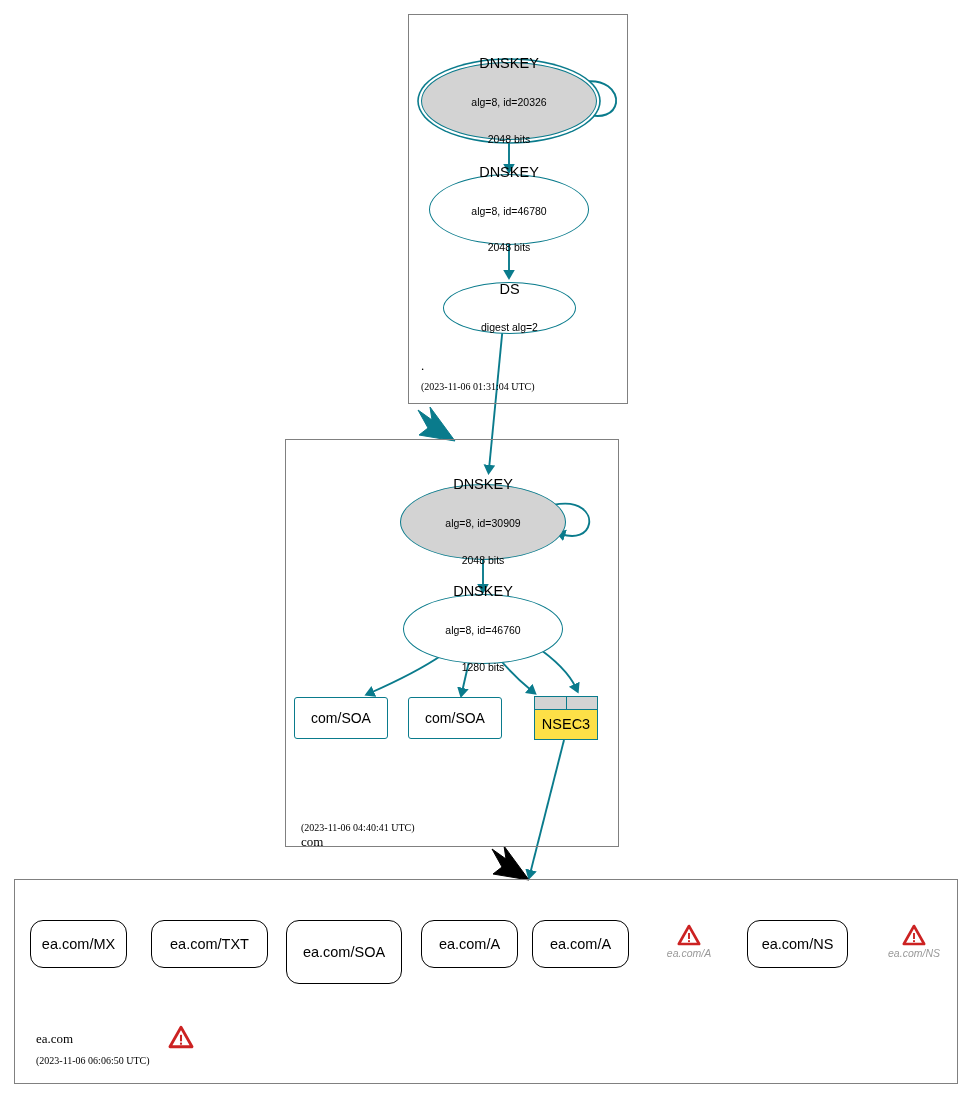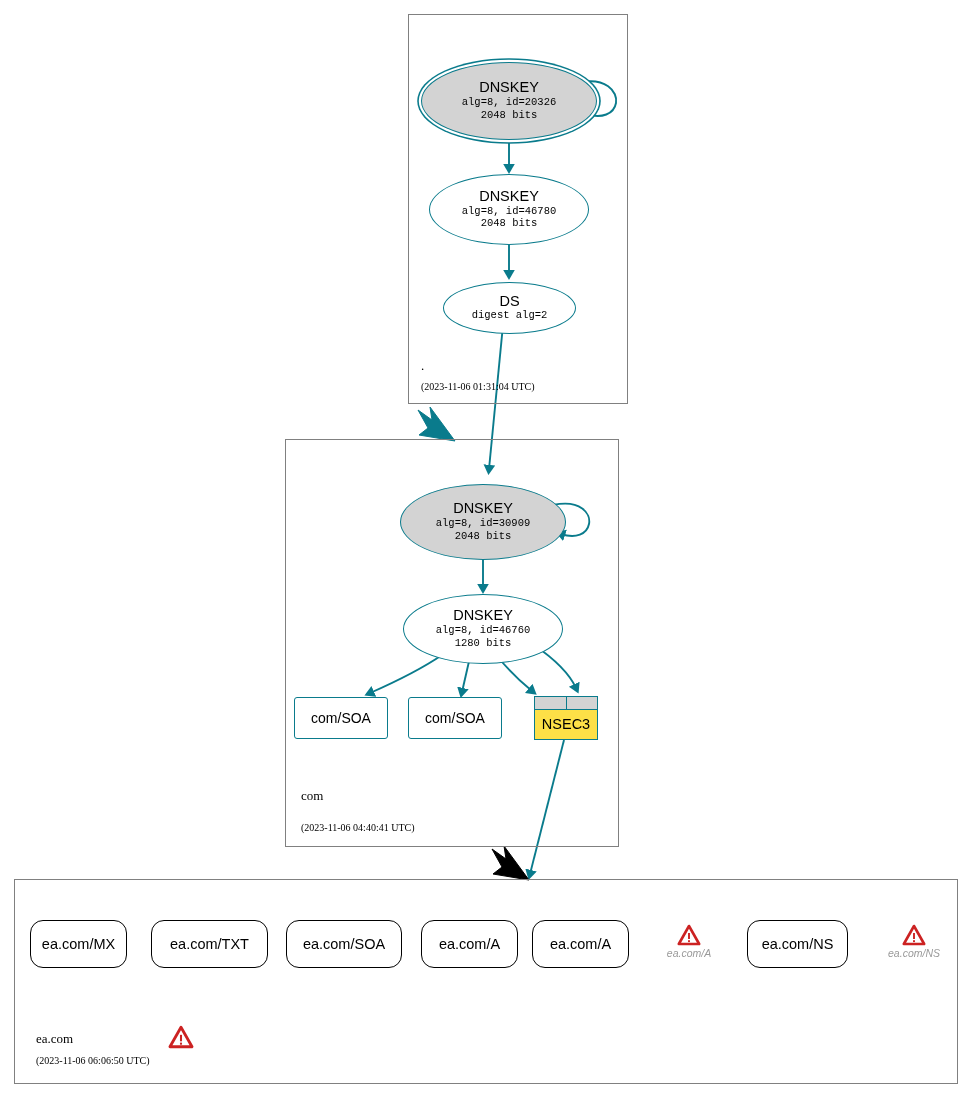--- a/index.html
+++ b/index.html
@@ -11,21 +11,21 @@
   .zone-label{position:absolute;font-family:"Liberation Serif",serif;color:#000;white-space:nowrap;}
   .zone-name{font-size:13px;}
   .zone-time{font-size:10px;}
   .node{position:absolute;display:flex;align-items:center;justify-content:center;
         text-align:left;box-sizing:border-box;}
   .ellipse{border-radius:50%;}
   .key-node{border:1.6px solid #0a7b8c;background:#ffffff;}
   .key-node.sep{background:#d3d3d3;}
   .key-node.dblring{box-shadow:0 0 0 2.2px #ffffff, 0 0 0 3.8px #0a7b8c;}
   .key-title{font-size:14.5px;color:#000;line-height:1.08;font-family:"Liberation Sans",sans-serif;}
-  .key-sub{font-size:10.5px;color:#000;line-height:1.22;font-family:Liberation Mono, monospace;}
+  .key-sub{font-size:10.5px;color:#000;line-height:1.22;font-family:Liberation Sans, sans-serif;margin-top:24px;}
   .rrset-teal{border:1.6px solid #0a7b8c;border-radius:3px;background:#fff;
               font-size:14px;color:#000;}
   .rrset-black{border:1.7px solid #000000;border-radius:13px;background:#fff;
                font-size:14.5px;color:#000;}
   .nsec3{position:absolute;border:1.8px solid #0a7b8c;background:#fde047;box-sizing:border-box;}
   .nsec3 .cells{display:flex;height:12px;border-bottom:1.8px solid #0a7b8c;}
   .nsec3 .cells .c{flex:1;background:#d3d3d3;}
   .nsec3 .cells .c+.c{border-left:1.8px solid #0a7b8c;}
   .nsec3 .lbl{height:calc(100% - 13.8px);display:flex;align-items:center;justify-content:center;
               font-size:14.5px;color:#000;}
@@ -140,28 +140,28 @@
   <div class="node rrset-teal" style="left:408px;top:697px;width:94px;height:42px;">com/SOA</div>
 
   <div class="nsec3" style="left:534px;top:696px;width:64px;height:44px;">
     <div class="cells">
       <div class="c"></div>
       <div class="c"></div>
     </div>
     <div class="lbl">NSEC3</div>
   </div>
 
-  <div class="zone-label zone-name" style="left:301px;top:788px;">com</div>
+  <div class="zone-label zone-name" style="left:301px;top:834px;">com</div>
   <div class="zone-label zone-time" style="left:301px;top:822px;">(2023-11-06 04:40:41 UTC)</div>
 
   <div class="node rrset-black" style="left:30px;top:920px;width:97px;height:48px;">ea.com/MX</div>
 
   <div class="node rrset-black" style="left:151px;top:920px;width:117px;height:48px;">ea.com/TXT</div>
 
-  <div class="node rrset-black" style="left:286px;top:920px;width:116px;height:48px;">ea.com/SOA</div>
+  <div class="node rrset-black" style="left:286px;top:920px;width:116px;height:64px;">ea.com/SOA</div>
 
   <div class="node rrset-black" style="left:421px;top:920px;width:97px;height:48px;">ea.com/A</div>
 
   <div class="node rrset-black" style="left:532px;top:920px;width:97px;height:48px;">ea.com/A</div>
 
   <div class="errnode" style="left:650px;top:924px;width:78px;height:48px;">
     <svg class="warn-ico" width="24" height="22" viewBox="0 0 24 22">
       <path d="M12,2 L22.2,20 L1.8,20 Z" fill="#ffffff" stroke="#cc2222" stroke-width="2.6" stroke-linejoin="round"></path>
       <rect x="11.05" y="9" width="1.9" height="6" fill="#cc2222"></rect>
       <rect x="11.05" y="16.2" width="1.9" height="1.9" fill="#cc2222"></rect>

